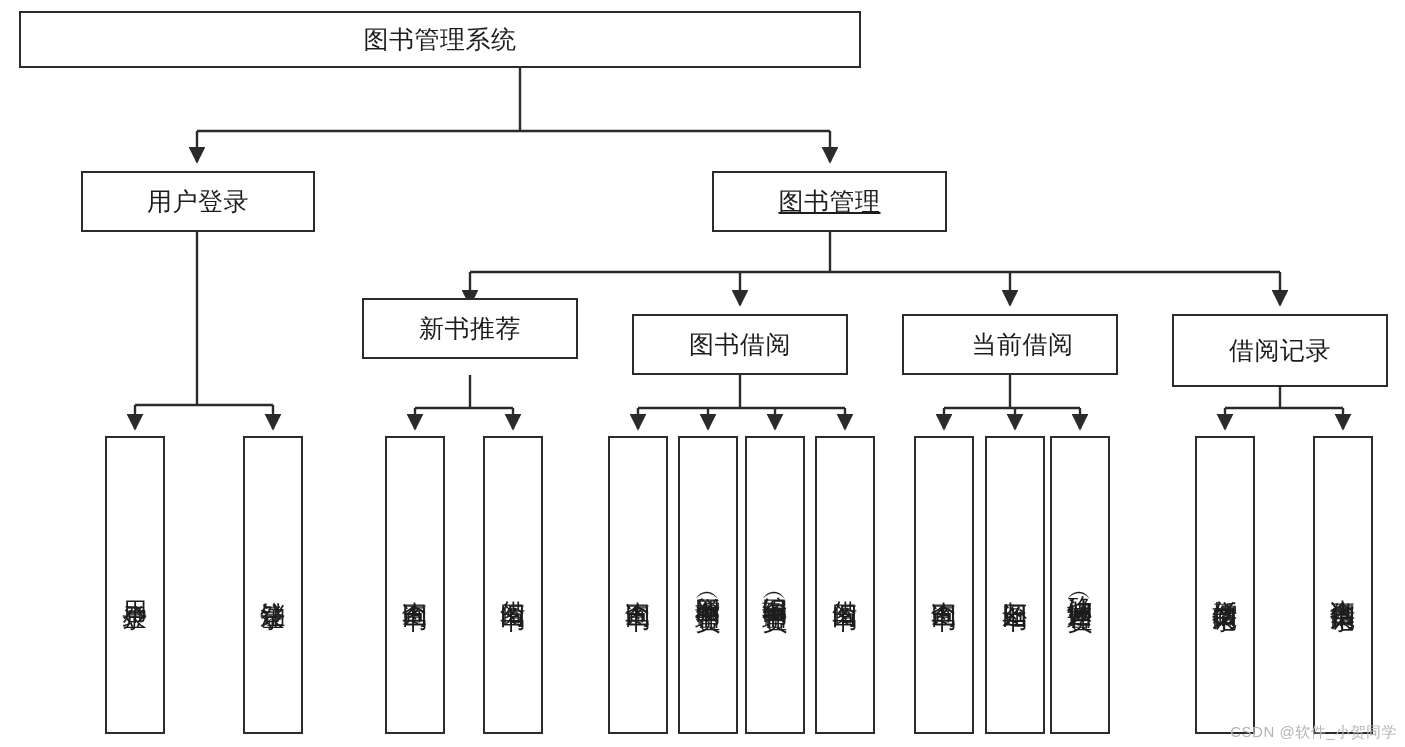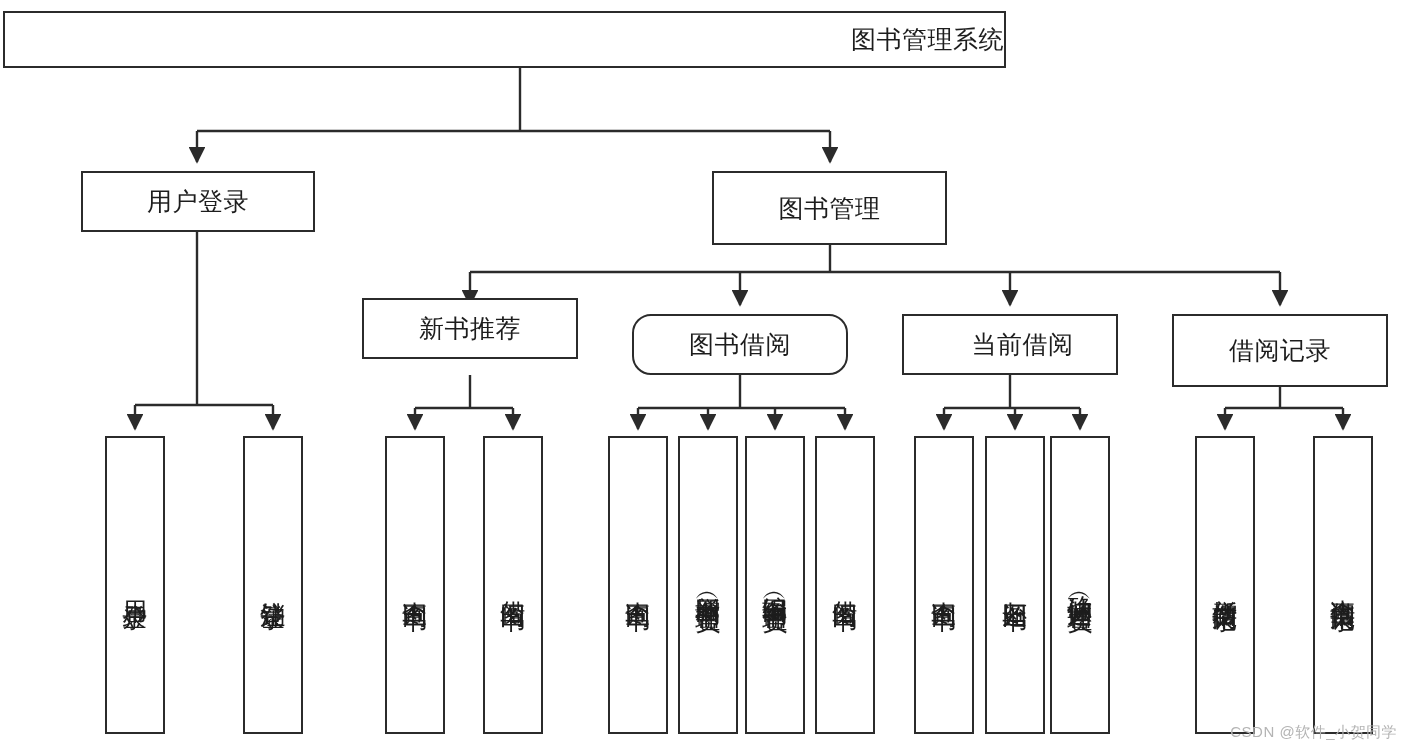--- a/index.html
+++ b/index.html
@@ -112,35 +112,35 @@
       <path d="M 1015 408 L 1015 429" marker-end="url(#arrow)"></path>
       <path d="M 1080 408 L 1080 429" marker-end="url(#arrow)"></path>
 
       <path d="M 1280 375 L 1280 408"></path>
       <path d="M 1225 408 L 1343 408"></path>
       <path d="M 1225 408 L 1225 429" marker-end="url(#arrow)"></path>
       <path d="M 1343 408 L 1343 429" marker-end="url(#arrow)"></path>
     </g>
   </svg>
 
-  <div class="node horiz" style="left:3px; top:11px; width:1003px; height:57px;justify-content:flex-end;">
+  <div class="node horiz" style="left:19px; top:11px; width:842px; height:57px;">
     <span>图书管理系统</span>
   </div>
 
   <div class="node horiz" style="left:81px; top:171px; width:234px; height:61px;">
     <span>用户登录</span>
   </div>
-  <div class="node horiz" style="left:712px; top:171px; width:235px; height:74px;">
+  <div class="node horiz" style="left:712px; top:171px; width:235px; height:61px;text-decoration:underline;">
     <span>图书管理</span>
   </div>
 
   <div class="node horiz" style="left:362px; top:298px; width:216px; height:61px;">
     <span>新书推荐</span>
   </div>
-  <div class="node horiz" style="left:632px; top:314px; width:216px; height:61px;border-radius:19px;">
+  <div class="node horiz" style="left:632px; top:314px; width:216px; height:61px;">
     <span>图书借阅</span>
   </div>
   <div class="node horiz" style="left:902px; top:314px; width:216px; height:61px;padding-left:25px;">
     <span>当前借阅</span>
   </div>
   <div class="node horiz" style="left:1172px; top:314px; width:216px; height:73px;">
     <span>借阅记录</span>
   </div>
 
   <div class="node vert" style="left:105px; top:436px; width:60px; height:298px;">

